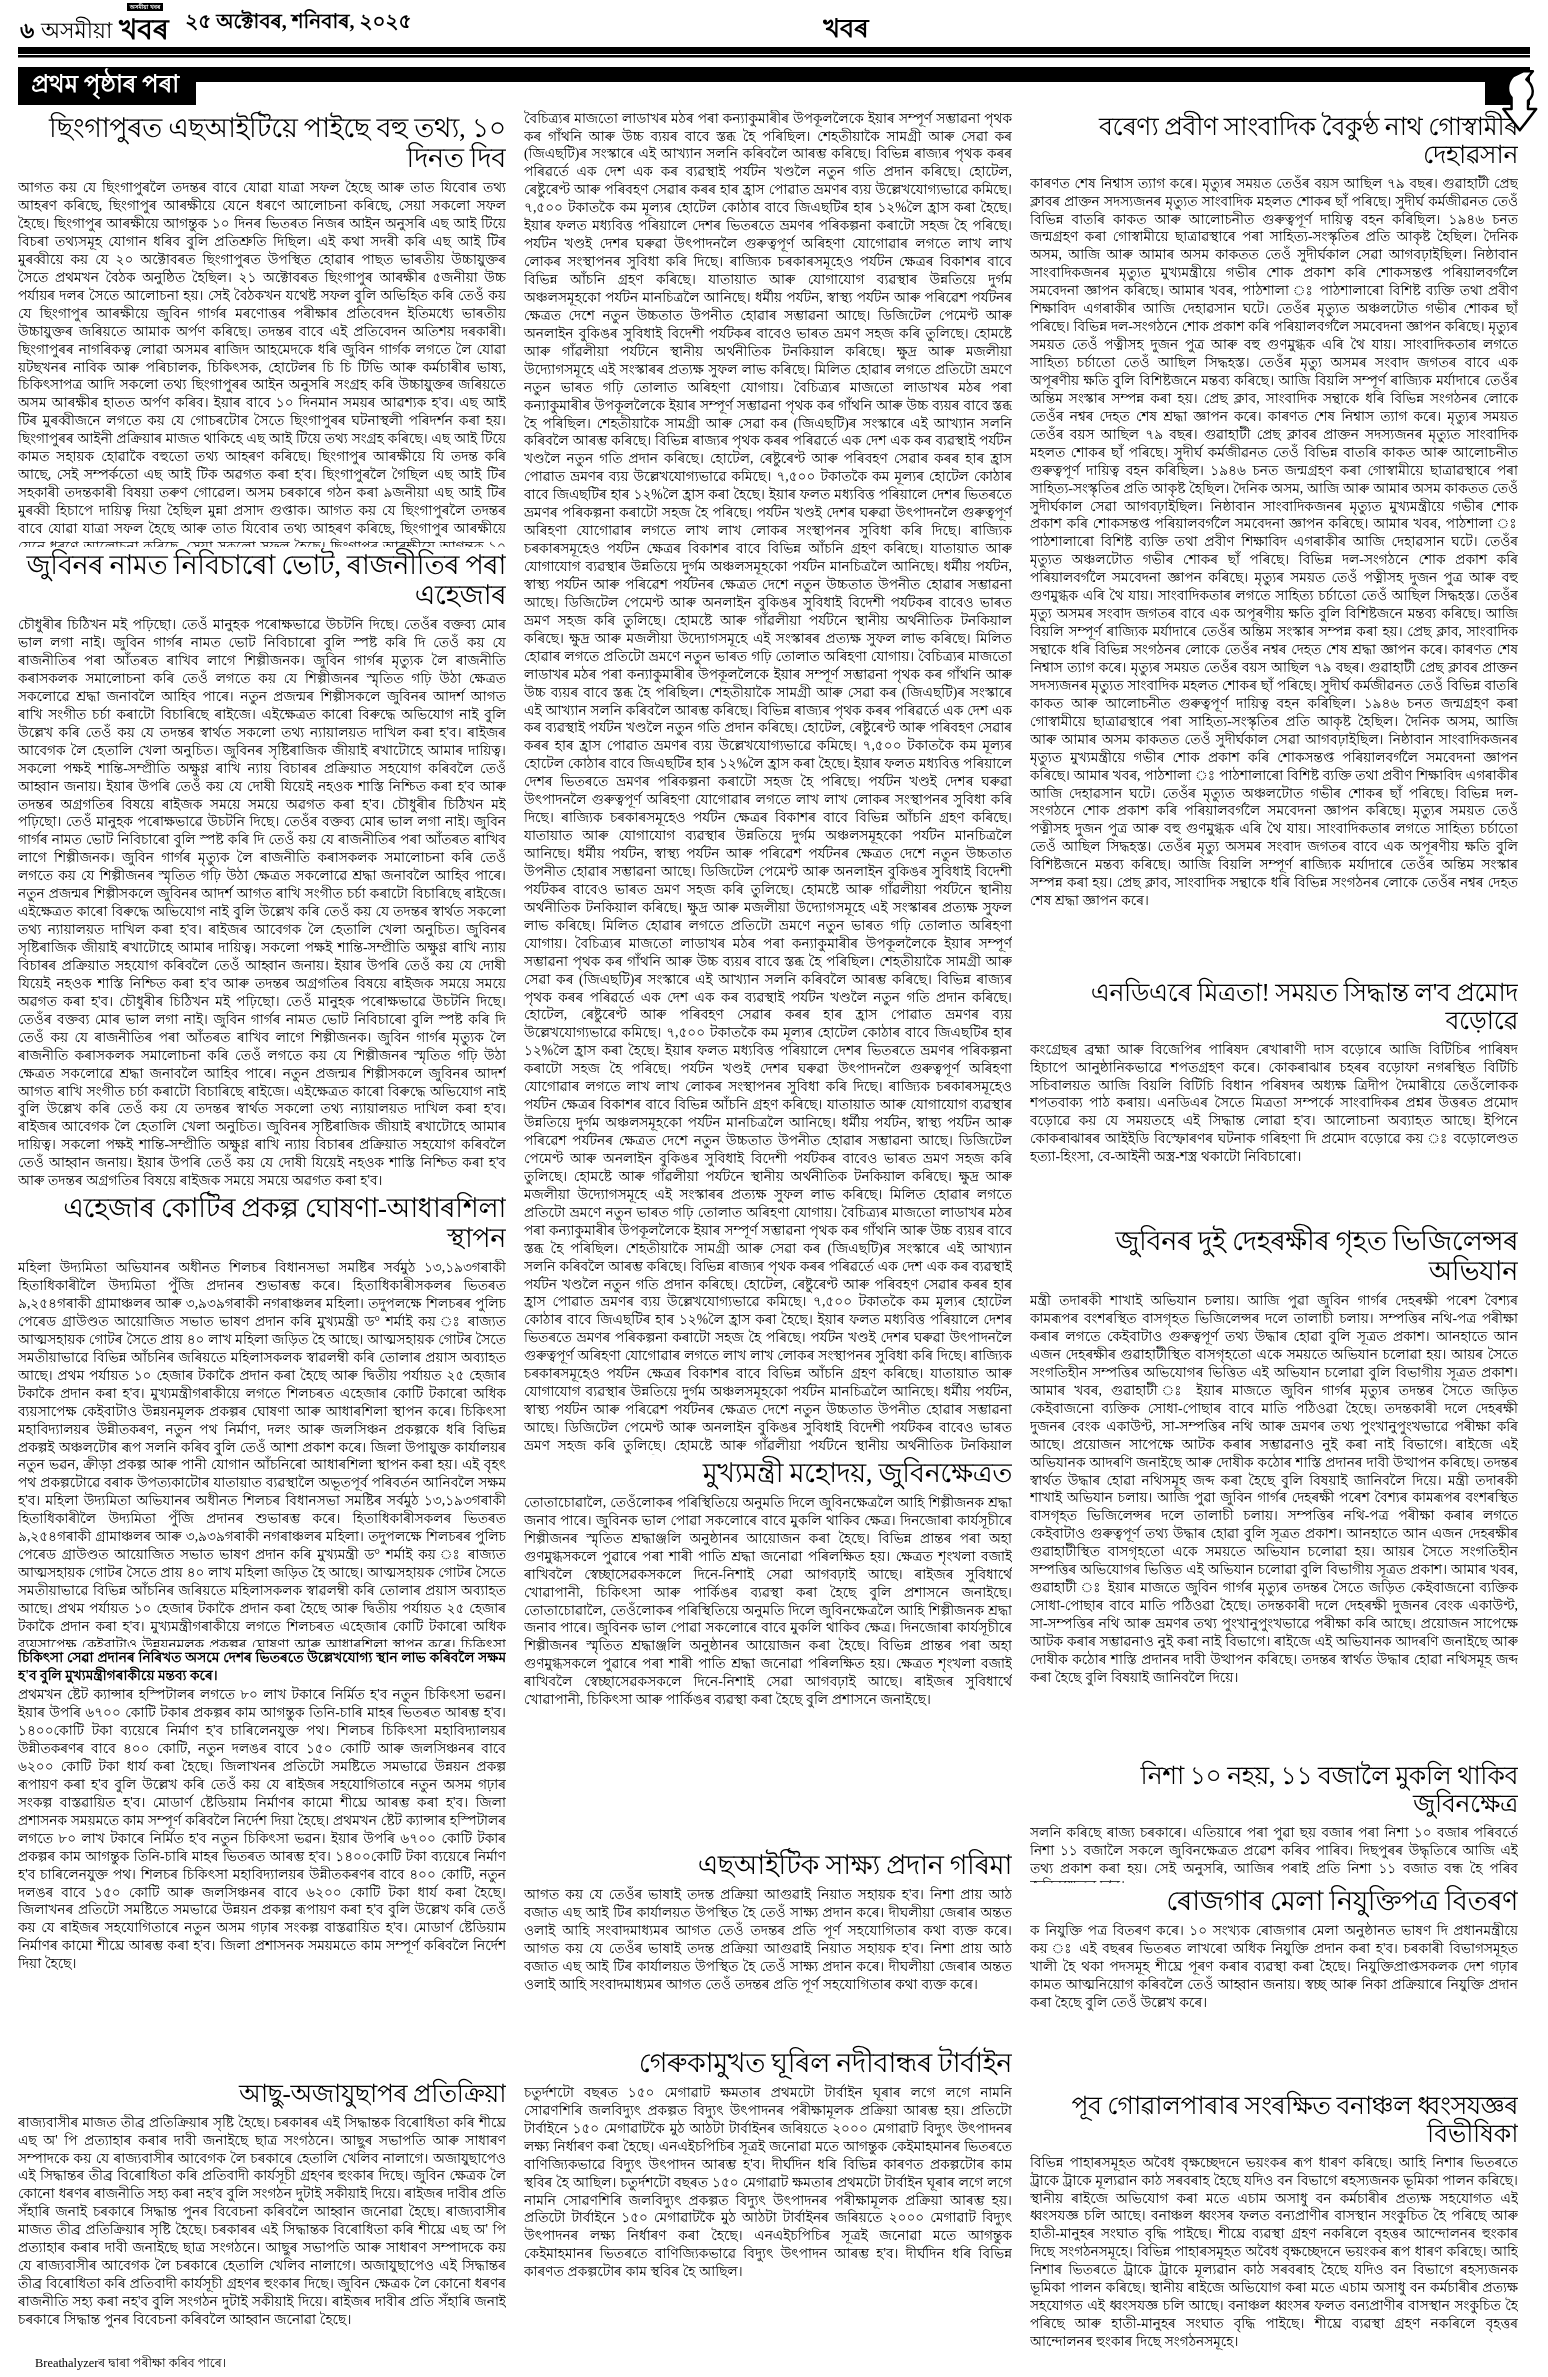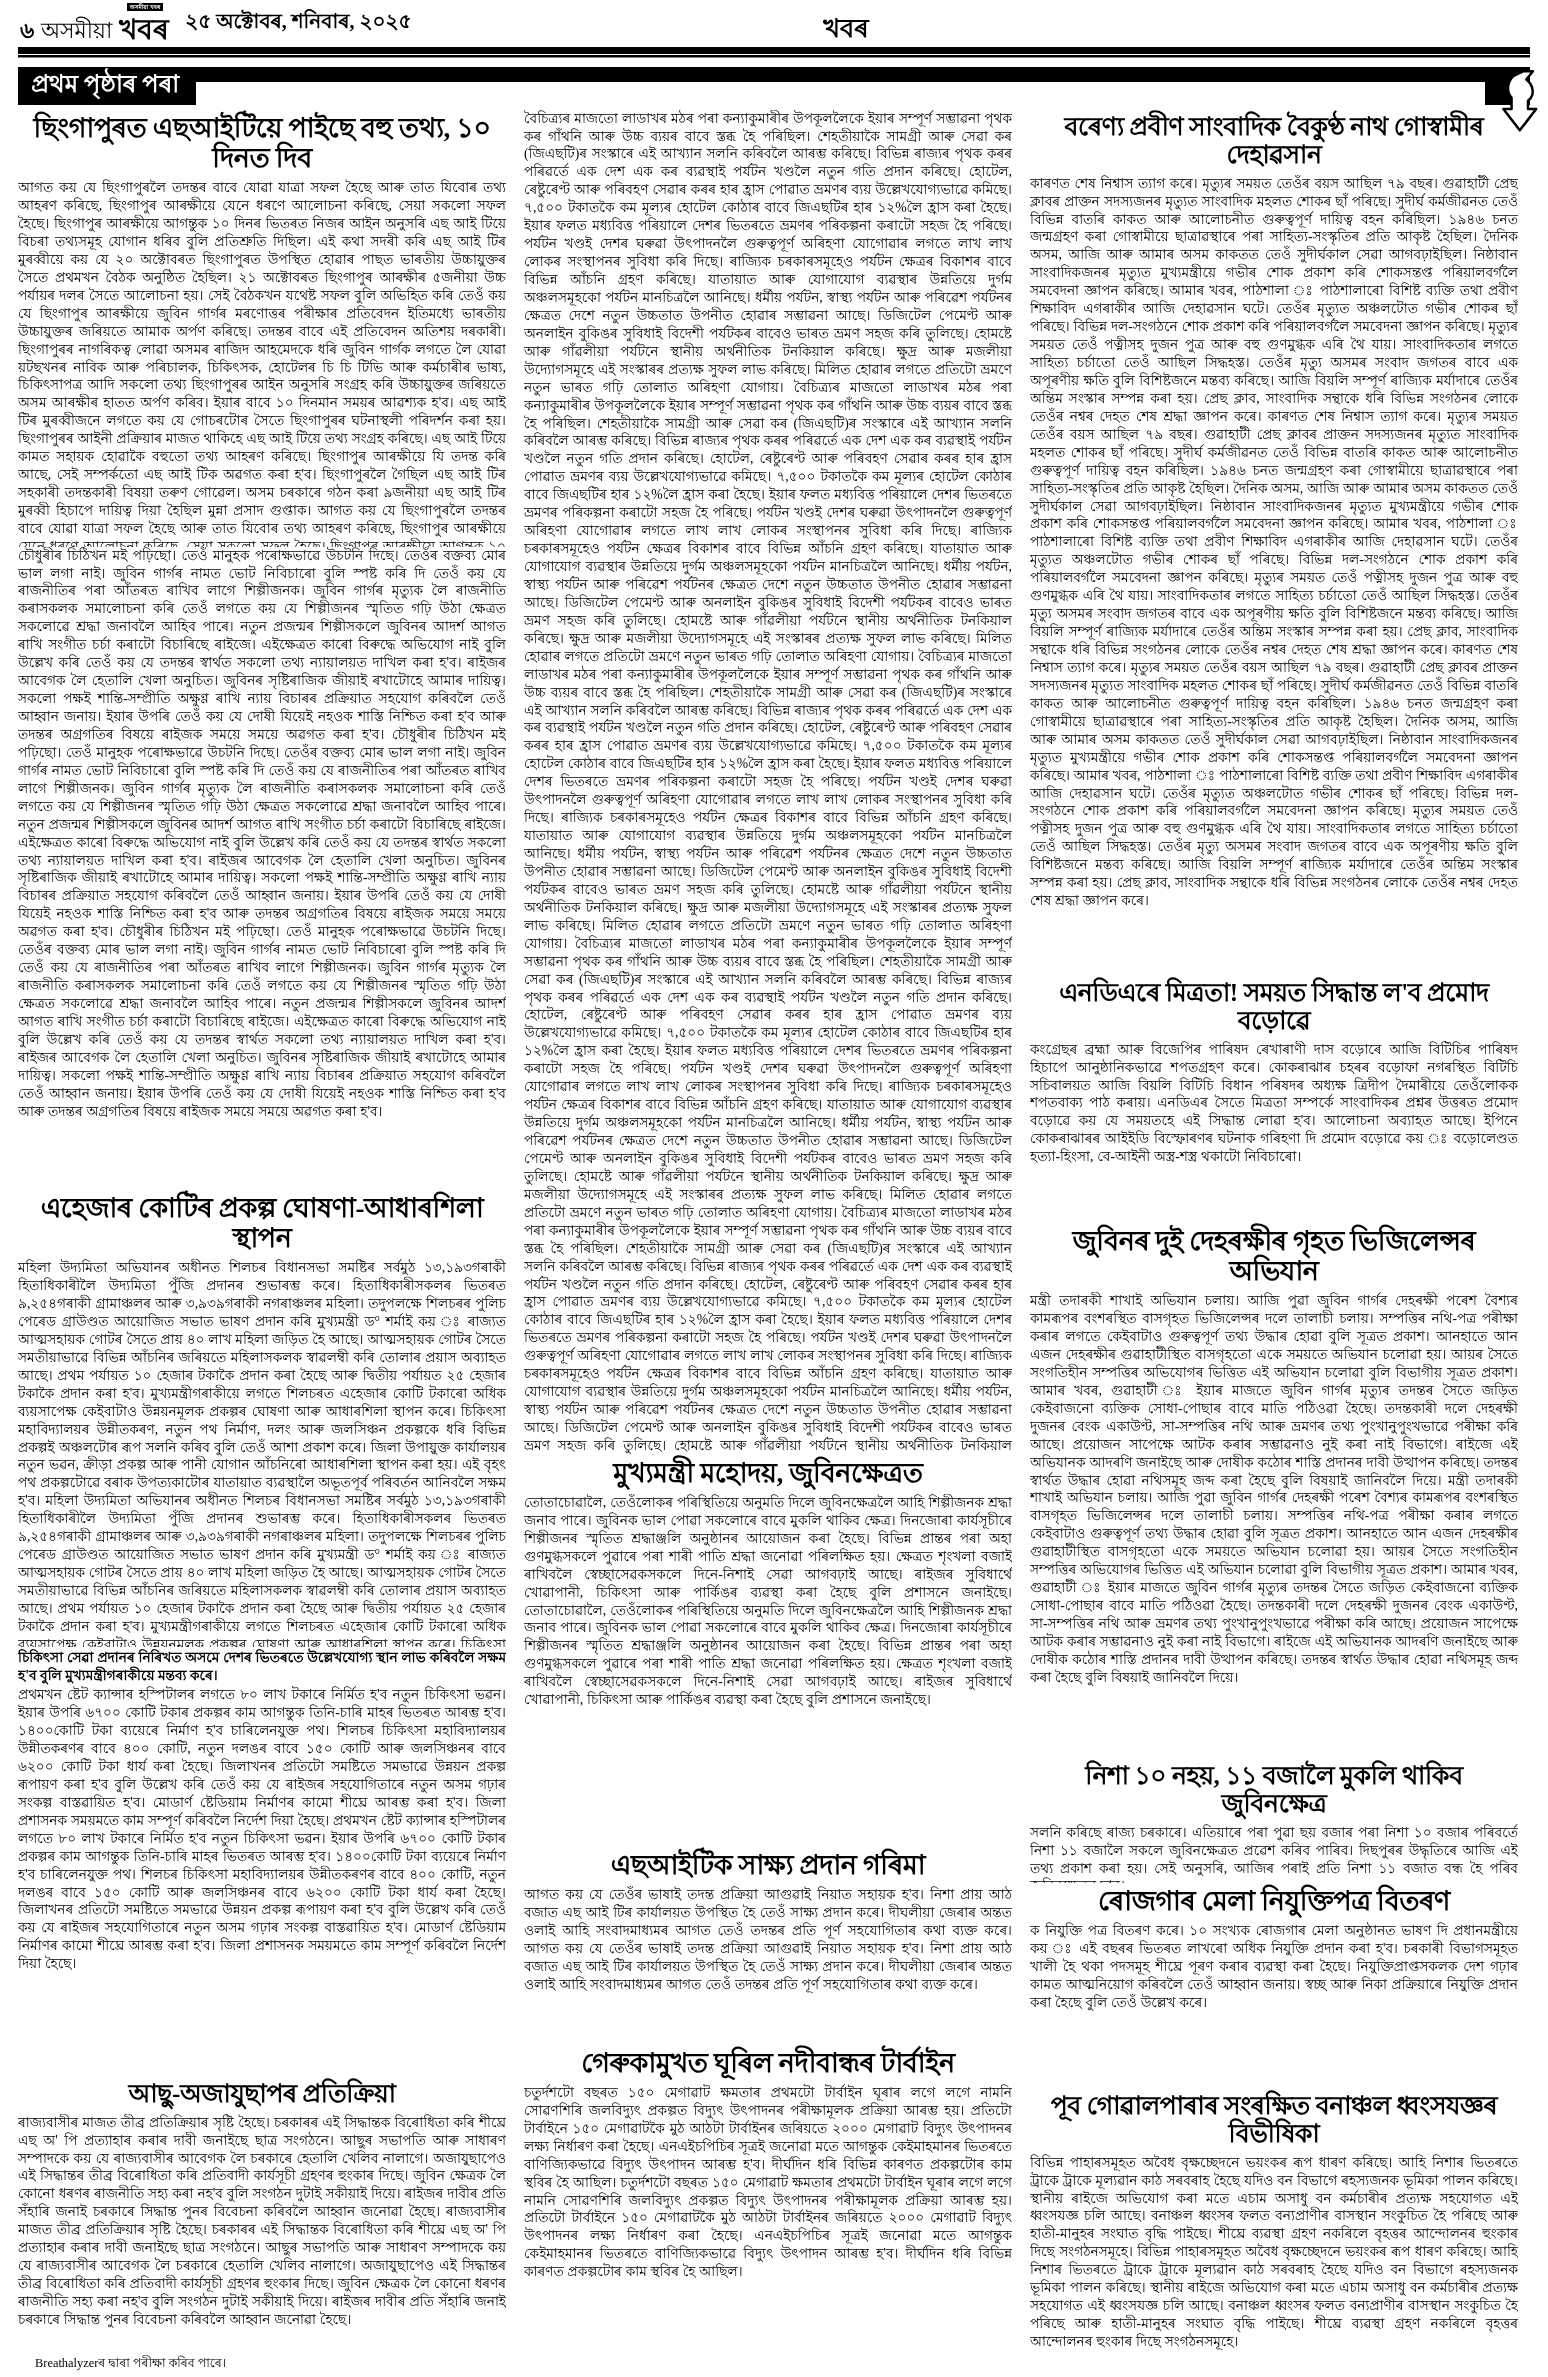--- a/index.html
+++ b/index.html
@@ -21,21 +21,21 @@
   
   .banner{position:relative;margin:11.5px 18px 0;background:#000;height:38px;
           display:flex;align-items:flex-end}
   .banner-label{color:#fff;font-weight:bold;font-size:24px;padding:0 13.2px;white-space:nowrap}
   .banner-inset{flex:1;height:23px;background:#fff;margin:0 45px 0 3.3px}
   .curl{position:absolute;right:-8.2px;top:1.6px}
   
   .cols{display:flex;gap:18px;padding:5px 18px 0;height:2274px;overflow:hidden}
   .col{width:488px;overflow:hidden}
   article{overflow:hidden}
-  .hl{font-size:27px;line-height:1.12;text-align:center;margin:3.3px 0 5.8px;font-weight:700;
+  .hl{font-size:27px;line-height:1.12;text-align:right;margin:3.3px 0 5.8px;font-weight:400;
       letter-spacing:-0.4px}
   .hl.small{font-size:25px}
   .body{font-size:13.7px;line-height:1.31;text-align:justify;word-spacing:0.4px;overflow:hidden}
   .subhead{font-weight:bold;font-size:13.7px;line-height:1.31;text-align:justify;margin:1.6px 0}
   .split{display:flex;flex-direction:column;height:100%}
   .split .grow{flex:1}
   
   .footnote{position:absolute;left:35px;bottom:3.3px;font-size:12.4px;background:#fff}
 </style>
 </head>
@@ -67,20 +67,21 @@
 </div>
 
 <div class="cols">
 
   <div class="col">
     <article style="height:437px">
       <h2 class="hl">ছিংগাপুৰত এছআইটিয়ে পাইছে বহু তথ্য, ১০ দিনত দিব</h2>
       <div class="body">আগত কয় যে ছিংগাপুৰলৈ তদন্তৰ বাবে যোৱা যাত্ৰা সফল হৈছে আৰু তাত যিবোৰ তথ্য আহৰণ কৰিছে, ছিংগাপুৰ আৰক্ষীয়ে যেনে ধৰণে আলোচনা কৰিছে, সেয়া সকলো সফল হৈছে। ছিংগাপুৰ আৰক্ষীয়ে আগন্তুক ১০ দিনৰ ভিতৰত নিজৰ আইন অনুসৰি এছ আই টিয়ে বিচৰা তথ্যসমূহ যোগান ধৰিব বুলি প্ৰতিশ্ৰুতি দিছিল। এই কথা সদৰী কৰি এছ আই টিৰ মুৰব্বীয়ে কয় যে ২০ অক্টোবৰত ছিংগাপুৰত উপস্থিত হোৱাৰ পাছত ভাৰতীয় উচ্চায়ুক্তৰ সৈতে প্ৰথমখন বৈঠক অনুষ্ঠিত হৈছিল। ২১ অক্টোবৰত ছিংগাপুৰ আৰক্ষীৰ ৫জনীয়া উচ্চ পৰ্যায়ৰ দলৰ সৈতে আলোচনা হয়। সেই বৈঠকখন যথেষ্ট সফল বুলি অভিহিত কৰি তেওঁ কয় যে ছিংগাপুৰ আৰক্ষীয়ে জুবিন গাৰ্গৰ মৰণোত্তৰ পৰীক্ষাৰ প্ৰতিবেদন ইতিমধ্যে ভাৰতীয় উচ্চায়ুক্তৰ জৰিয়তে আমাক অৰ্পণ কৰিছে। তদন্তৰ বাবে এই প্ৰতিবেদন অতিশয় দৰকাৰী। ছিংগাপুৰৰ নাগৰিকত্ব লোৱা অসমৰ ৰাজিদ আহমেদকে ধৰি জুবিন গাৰ্গক লগতে লৈ যোৱা য়টছখনৰ নাবিক আৰু পৰিচালক, চিকিৎসক, হোটেলৰ চি চি টিভি আৰু কৰ্মচাৰীৰ ভাষ্য, চিকিৎসাপত্ৰ আদি সকলো তথ্য ছিংগাপুৰৰ আইন অনুসৰি সংগ্ৰহ কৰি উচ্চায়ুক্তৰ জৰিয়তে অসম আৰক্ষীৰ হাতত অৰ্পণ কৰিব। ইয়াৰ বাবে ১০ দিনমান সময়ৰ আৱশ্যক হ'ব। এছ আই টিৰ মুৰব্বীজনে লগতে কয় যে গোচৰটোৰ সৈতে ছিংগাপুৰৰ ঘটনাস্থলী পৰিদৰ্শন কৰা হয়। ছিংগাপুৰৰ আইনী প্ৰক্ৰিয়াৰ মাজত থাকিহে এছ আই টিয়ে তথ্য সংগ্ৰহ কৰিছে। এছ আই টিয়ে কামত সহায়ক হোৱাকৈ বহুতো তথ্য আহৰণ কৰিছে। ছিংগাপুৰ আৰক্ষীয়ে যি তদন্ত কৰি আছে, সেই সম্পৰ্কতো এছ আই টিক অৱগত কৰা হ'ব। ছিংগাপুৰলৈ গৈছিল এছ আই টিৰ সহকাৰী তদন্তকাৰী বিষয়া তৰুণ গোৱেল। অসম চৰকাৰে গঠন কৰা ৯জনীয়া এছ আই টিৰ মুৰব্বী হিচাপে দায়িত্ব দিয়া হৈছিল মুন্না প্ৰসাদ গুপ্তাক। আগত কয় যে ছিংগাপুৰলৈ তদন্তৰ বাবে যোৱা যাত্ৰা সফল হৈছে আৰু তাত যিবোৰ তথ্য আহৰণ কৰিছে, ছিংগাপুৰ আৰক্ষীয়ে যেনে ধৰণে আলোচনা কৰিছে, সেয়া সকলো সফল হৈছে। ছিংগাপুৰ আৰক্ষীয়ে আগন্তুক ১০ দিনৰ ভিতৰত নিজৰ আইন অনুসৰি এছ আই টিয়ে বিচৰা তথ্যসমূহ যোগান ধৰিব বুলি প্ৰতিশ্ৰুতি দিছিল। এই কথা সদৰী কৰি এছ আই টিৰ মুৰব্বীয়ে কয় যে ২০ অক্টোবৰত ছিংগাপুৰত উপস্থিত হোৱাৰ পাছত ভাৰতীয় উচ্চায়ুক্তৰ সৈতে প্ৰথমখন বৈঠক অনুষ্ঠিত হৈছিল। ২১ অক্টোবৰত ছিংগাপুৰ আৰক্ষীৰ ৫জনীয়া উচ্চ পৰ্যায়ৰ দলৰ সৈতে আলোচনা হয়। সেই বৈঠকখন যথেষ্ট সফল বুলি অভিহিত কৰি তেওঁ কয় যে ছিংগাপুৰ আৰক্ষীয়ে জুবিন গাৰ্গৰ মৰণোত্তৰ পৰীক্ষাৰ প্ৰতিবেদন ইতিমধ্যে ভাৰতীয় উচ্চায়ুক্তৰ জৰিয়তে আমাক অৰ্পণ কৰিছে। তদন্তৰ বাবে এই প্ৰতিবেদন অতিশয় দৰকাৰী। ছিংগাপুৰৰ নাগৰিকত্ব লোৱা অসমৰ ৰাজিদ আহমেদকে ধৰি জুবিন গাৰ্গক লগতে লৈ যোৱা য়টছখনৰ নাবিক আৰু পৰিচালক, চিকিৎসক, হোটেলৰ চি চি টিভি আৰু কৰ্মচাৰীৰ ভাষ্য, চিকিৎসাপত্ৰ আদি সকলো তথ্য ছিংগাপুৰৰ আইন অনুসৰি সংগ্ৰহ কৰি উচ্চায়ুক্তৰ জৰিয়তে অসম আৰক্ষীৰ হাতত অৰ্পণ কৰিব। ইয়াৰ বাবে ১০ দিনমান সময়ৰ আৱশ্যক হ'ব। এছ আই টিৰ মুৰব্বীজনে লগতে কয় যে গোচৰটোৰ সৈতে ছিংগাপুৰৰ ঘটনাস্থলী পৰিদৰ্শন কৰা হয়। ছিংগাপুৰৰ আইনী প্ৰক্ৰিয়াৰ মাজত থাকিহে এছ আই টিয়ে তথ্য সংগ্ৰহ কৰিছে। এছ আই টিয়ে কামত সহায়ক হোৱাকৈ বহুতো তথ্য আহৰণ কৰিছে। ছিংগাপুৰ আৰক্ষীয়ে যি তদন্ত কৰি আছে, সেই সম্পৰ্কতো এছ আই টিক অৱগত কৰা হ'ব। ছিংগাপুৰলৈ গৈছিল এছ আই টিৰ সহকাৰী তদন্তকাৰী বিষয়া তৰুণ গোৱেল। অসম চৰকাৰে গঠন কৰা ৯জনীয়া এছ আই টিৰ মুৰব্বী হিচাপে দায়িত্ব দিয়া হৈছিল মুন্না প্ৰসাদ গুপ্তাক।</div>
     </article>
     <article style="height:643px">
+      <h2 class="hl">জুবিনৰ নামত নিবিচাৰো ভোট, ৰাজনীতিৰ পৰা এহেজাৰ</h2>
       <div class="body">চৌধুৰীৰ চিঠিখন মই পঢ়িছো। তেওঁ মানুহক পৰোক্ষভাৱে উচটনি দিছে। তেওঁৰ বক্তব্য মোৰ ভাল লগা নাই। জুবিন গাৰ্গৰ নামত ভোট নিবিচাৰো বুলি স্পষ্ট কৰি দি তেওঁ কয় যে ৰাজনীতিৰ পৰা আঁতৰত ৰাখিব লাগে শিল্পীজনক। জুবিন গাৰ্গৰ মৃত্যুক লৈ ৰাজনীতি কৰাসকলক সমালোচনা কৰি তেওঁ লগতে কয় যে শিল্পীজনৰ স্মৃতিত গঢ়ি উঠা ক্ষেত্ৰত সকলোৱে শ্ৰদ্ধা জনাবলৈ আহিব পাৰে। নতুন প্ৰজন্মৰ শিল্পীসকলে জুবিনৰ আদৰ্শ আগত ৰাখি সংগীত চৰ্চা কৰাটো বিচাৰিছে ৰাইজে। এইক্ষেত্ৰত কাৰো বিৰুদ্ধে অভিযোগ নাই বুলি উল্লেখ কৰি তেওঁ কয় যে তদন্তৰ স্বাৰ্থত সকলো তথ্য ন্যায়ালয়ত দাখিল কৰা হ'ব। ৰাইজৰ আবেগক লৈ হেতালি খেলা অনুচিত। জুবিনৰ সৃষ্টিৰাজিক জীয়াই ৰখাটোহে আমাৰ দায়িত্ব। সকলো পক্ষই শান্তি-সম্প্ৰীতি অক্ষুণ্ণ ৰাখি ন্যায় বিচাৰৰ প্ৰক্ৰিয়াত সহযোগ কৰিবলৈ তেওঁ আহ্বান জনায়। ইয়াৰ উপৰি তেওঁ কয় যে দোষী যিয়েই নহওক শাস্তি নিশ্চিত কৰা হ'ব আৰু তদন্তৰ অগ্ৰগতিৰ বিষয়ে ৰাইজক সময়ে সময়ে অৱগত কৰা হ'ব। চৌধুৰীৰ চিঠিখন মই পঢ়িছো। তেওঁ মানুহক পৰোক্ষভাৱে উচটনি দিছে। তেওঁৰ বক্তব্য মোৰ ভাল লগা নাই। জুবিন গাৰ্গৰ নামত ভোট নিবিচাৰো বুলি স্পষ্ট কৰি দি তেওঁ কয় যে ৰাজনীতিৰ পৰা আঁতৰত ৰাখিব লাগে শিল্পীজনক। জুবিন গাৰ্গৰ মৃত্যুক লৈ ৰাজনীতি কৰাসকলক সমালোচনা কৰি তেওঁ লগতে কয় যে শিল্পীজনৰ স্মৃতিত গঢ়ি উঠা ক্ষেত্ৰত সকলোৱে শ্ৰদ্ধা জনাবলৈ আহিব পাৰে। নতুন প্ৰজন্মৰ শিল্পীসকলে জুবিনৰ আদৰ্শ আগত ৰাখি সংগীত চৰ্চা কৰাটো বিচাৰিছে ৰাইজে। এইক্ষেত্ৰত কাৰো বিৰুদ্ধে অভিযোগ নাই বুলি উল্লেখ কৰি তেওঁ কয় যে তদন্তৰ স্বাৰ্থত সকলো তথ্য ন্যায়ালয়ত দাখিল কৰা হ'ব। ৰাইজৰ আবেগক লৈ হেতালি খেলা অনুচিত। জুবিনৰ সৃষ্টিৰাজিক জীয়াই ৰখাটোহে আমাৰ দায়িত্ব। সকলো পক্ষই শান্তি-সম্প্ৰীতি অক্ষুণ্ণ ৰাখি ন্যায় বিচাৰৰ প্ৰক্ৰিয়াত সহযোগ কৰিবলৈ তেওঁ আহ্বান জনায়। ইয়াৰ উপৰি তেওঁ কয় যে দোষী যিয়েই নহওক শাস্তি নিশ্চিত কৰা হ'ব আৰু তদন্তৰ অগ্ৰগতিৰ বিষয়ে ৰাইজক সময়ে সময়ে অৱগত কৰা হ'ব। চৌধুৰীৰ চিঠিখন মই পঢ়িছো। তেওঁ মানুহক পৰোক্ষভাৱে উচটনি দিছে। তেওঁৰ বক্তব্য মোৰ ভাল লগা নাই। জুবিন গাৰ্গৰ নামত ভোট নিবিচাৰো বুলি স্পষ্ট কৰি দি তেওঁ কয় যে ৰাজনীতিৰ পৰা আঁতৰত ৰাখিব লাগে শিল্পীজনক। জুবিন গাৰ্গৰ মৃত্যুক লৈ ৰাজনীতি কৰাসকলক সমালোচনা কৰি তেওঁ লগতে কয় যে শিল্পীজনৰ স্মৃতিত গঢ়ি উঠা ক্ষেত্ৰত সকলোৱে শ্ৰদ্ধা জনাবলৈ আহিব পাৰে। নতুন প্ৰজন্মৰ শিল্পীসকলে জুবিনৰ আদৰ্শ আগত ৰাখি সংগীত চৰ্চা কৰাটো বিচাৰিছে ৰাইজে। এইক্ষেত্ৰত কাৰো বিৰুদ্ধে অভিযোগ নাই বুলি উল্লেখ কৰি তেওঁ কয় যে তদন্তৰ স্বাৰ্থত সকলো তথ্য ন্যায়ালয়ত দাখিল কৰা হ'ব। ৰাইজৰ আবেগক লৈ হেতালি খেলা অনুচিত। জুবিনৰ সৃষ্টিৰাজিক জীয়াই ৰখাটোহে আমাৰ দায়িত্ব। সকলো পক্ষই শান্তি-সম্প্ৰীতি অক্ষুণ্ণ ৰাখি ন্যায় বিচাৰৰ প্ৰক্ৰিয়াত সহযোগ কৰিবলৈ তেওঁ আহ্বান জনায়। ইয়াৰ উপৰি তেওঁ কয় যে দোষী যিয়েই নহওক শাস্তি নিশ্চিত কৰা হ'ব আৰু তদন্তৰ অগ্ৰগতিৰ বিষয়ে ৰাইজক সময়ে সময়ে অৱগত কৰা হ'ব।</div>
     </article>
     <article style="height:887px">
       <div class="split">
         <h2 class="hl">এহেজাৰ কোটিৰ প্ৰকল্প ঘোষণা-আধাৰশিলা স্থাপন</h2>
         <div class="body" style="height:388px">মহিলা উদ্যমিতা অভিযানৰ অধীনত শিলচৰ বিধানসভা সমষ্টিৰ সৰ্বমুঠ ১৩,১৯৩গৰাকী হিতাধিকাৰীলৈ উদ্যমিতা পুঁজি প্ৰদানৰ শুভাৰম্ভ কৰে। হিতাধিকাৰীসকলৰ ভিতৰত ৯,২৫৪গৰাকী গ্ৰামাঞ্চলৰ আৰু ৩,৯৩৯গৰাকী নগৰাঞ্চলৰ মহিলা। তদুপলক্ষে শিলচৰৰ পুলিচ পেৰেড গ্ৰাউণ্ডত আয়োজিত সভাত ভাষণ প্ৰদান কৰি মুখ্যমন্ত্ৰী ড° শৰ্মাই কয় ঃ ৰাজ্যত আত্মসহায়ক গোটৰ সৈতে প্ৰায় ৪০ লাখ মহিলা জড়িত হৈ আছে। আত্মসহায়ক গোটৰ সৈতে সমতীয়াভাৱে বিভিন্ন আঁচনিৰ জৰিয়তে মহিলাসকলক স্বাৱলম্বী কৰি তোলাৰ প্ৰয়াস অব্যাহত আছে। প্ৰথম পৰ্যায়ত ১০ হেজাৰ টকাকৈ প্ৰদান কৰা হৈছে আৰু দ্বিতীয় পৰ্যায়ত ২৫ হেজাৰ টকাকৈ প্ৰদান কৰা হ'ব। মুখ্যমন্ত্ৰীগৰাকীয়ে লগতে শিলচৰত এহেজাৰ কোটি টকাৰো অধিক ব্যয়সাপেক্ষ কেইবাটাও উন্নয়নমূলক প্ৰকল্পৰ ঘোষণা আৰু আধাৰশিলা স্থাপন কৰে। চিকিৎসা মহাবিদ্যালয়ৰ উন্নীতকৰণ, নতুন পথ নিৰ্মাণ, দলং আৰু জলসিঞ্চন প্ৰকল্পকে ধৰি বিভিন্ন প্ৰকল্পই অঞ্চলটোৰ ৰূপ সলনি কৰিব বুলি তেওঁ আশা প্ৰকাশ কৰে। জিলা উপায়ুক্ত কাৰ্যালয়ৰ নতুন ভৱন, ক্ৰীড়া প্ৰকল্প আৰু পানী যোগান আঁচনিৰো আধাৰশিলা স্থাপন কৰা হয়। এই বৃহৎ পথ প্ৰকল্পটোৱে বৰাক উপত্যকাটোৰ যাতায়াত ব্যৱস্থালৈ অভূতপূৰ্ব পৰিবৰ্তন আনিবলৈ সক্ষম হ'ব। মহিলা উদ্যমিতা অভিযানৰ অধীনত শিলচৰ বিধানসভা সমষ্টিৰ সৰ্বমুঠ ১৩,১৯৩গৰাকী হিতাধিকাৰীলৈ উদ্যমিতা পুঁজি প্ৰদানৰ শুভাৰম্ভ কৰে। হিতাধিকাৰীসকলৰ ভিতৰত ৯,২৫৪গৰাকী গ্ৰামাঞ্চলৰ আৰু ৩,৯৩৯গৰাকী নগৰাঞ্চলৰ মহিলা। তদুপলক্ষে শিলচৰৰ পুলিচ পেৰেড গ্ৰাউণ্ডত আয়োজিত সভাত ভাষণ প্ৰদান কৰি মুখ্যমন্ত্ৰী ড° শৰ্মাই কয় ঃ ৰাজ্যত আত্মসহায়ক গোটৰ সৈতে প্ৰায় ৪০ লাখ মহিলা জড়িত হৈ আছে। আত্মসহায়ক গোটৰ সৈতে সমতীয়াভাৱে বিভিন্ন আঁচনিৰ জৰিয়তে মহিলাসকলক স্বাৱলম্বী কৰি তোলাৰ প্ৰয়াস অব্যাহত আছে। প্ৰথম পৰ্যায়ত ১০ হেজাৰ টকাকৈ প্ৰদান কৰা হৈছে আৰু দ্বিতীয় পৰ্যায়ত ২৫ হেজাৰ টকাকৈ প্ৰদান কৰা হ'ব। মুখ্যমন্ত্ৰীগৰাকীয়ে লগতে শিলচৰত এহেজাৰ কোটি টকাৰো অধিক ব্যয়সাপেক্ষ কেইবাটাও উন্নয়নমূলক প্ৰকল্পৰ ঘোষণা আৰু আধাৰশিলা স্থাপন কৰে। চিকিৎসা মহাবিদ্যালয়ৰ উন্নীতকৰণ, নতুন পথ নিৰ্মাণ, দলং আৰু জলসিঞ্চন প্ৰকল্পকে ধৰি বিভিন্ন প্ৰকল্পই অঞ্চলটোৰ ৰূপ সলনি কৰিব বুলি তেওঁ আশা প্ৰকাশ কৰে। জিলা উপায়ুক্ত কাৰ্যালয়ৰ নতুন ভৱন, ক্ৰীড়া প্ৰকল্প আৰু পানী যোগান আঁচনিৰো আধাৰশিলা স্থাপন কৰা হয়। এই বৃহৎ পথ প্ৰকল্পটোৱে বৰাক উপত্যকাটোৰ যাতায়াত ব্যৱস্থালৈ অভূতপূৰ্ব পৰিবৰ্তন আনিবলৈ সক্ষম হ'ব।</div>
         <div class="subhead">চিকিৎসা সেৱা প্ৰদানৰ নিৰিখত অসমে দেশৰ ভিতৰতে উল্লেখযোগ্য স্থান লাভ কৰিবলৈ সক্ষম হ'ব বুলি মুখ্যমন্ত্ৰীগৰাকীয়ে মন্তব্য কৰে।</div>
         <div class="body grow">প্ৰথমখন ষ্টেট ক্যান্সাৰ হস্পিটালৰ লগতে ৮০ লাখ টকাৰে নিৰ্মিত হ'ব নতুন চিকিৎসা ভৱন। ইয়াৰ উপৰি ৬৭০০ কোটি টকাৰ প্ৰকল্পৰ কাম আগন্তুক তিনি-চাৰি মাহৰ ভিতৰত আৰম্ভ হ'ব। ১৪০০কোটি টকা ব্যয়েৰে নিৰ্মাণ হ'ব চাৰিলেনযুক্ত পথ। শিলচৰ চিকিৎসা মহাবিদ্যালয়ৰ উন্নীতকৰণৰ বাবে ৪০০ কোটি, নতুন দলঙৰ বাবে ১৫০ কোটি আৰু জলসিঞ্চনৰ বাবে ৬২০০ কোটি টকা ধাৰ্য কৰা হৈছে। জিলাখনৰ প্ৰতিটো সমষ্টিতে সমভাৱে উন্নয়ন প্ৰকল্প ৰূপায়ণ কৰা হ'ব বুলি উল্লেখ কৰি তেওঁ কয় যে ৰাইজৰ সহযোগিতাৰে নতুন অসম গঢ়াৰ সংকল্প বাস্তৱায়িত হ'ব। মোডাৰ্ণ ষ্টেডিয়াম নিৰ্মাণৰ কামো শীঘ্ৰে আৰম্ভ কৰা হ'ব। জিলা প্ৰশাসনক সময়মতে কাম সম্পূৰ্ণ কৰিবলৈ নিৰ্দেশ দিয়া হৈছে। প্ৰথমখন ষ্টেট ক্যান্সাৰ হস্পিটালৰ লগতে ৮০ লাখ টকাৰে নিৰ্মিত হ'ব নতুন চিকিৎসা ভৱন। ইয়াৰ উপৰি ৬৭০০ কোটি টকাৰ প্ৰকল্পৰ কাম আগন্তুক তিনি-চাৰি মাহৰ ভিতৰত আৰম্ভ হ'ব। ১৪০০কোটি টকা ব্যয়েৰে নিৰ্মাণ হ'ব চাৰিলেনযুক্ত পথ। শিলচৰ চিকিৎসা মহাবিদ্যালয়ৰ উন্নীতকৰণৰ বাবে ৪০০ কোটি, নতুন দলঙৰ বাবে ১৫০ কোটি আৰু জলসিঞ্চনৰ বাবে ৬২০০ কোটি টকা ধাৰ্য কৰা হৈছে। জিলাখনৰ প্ৰতিটো সমষ্টিতে সমভাৱে উন্নয়ন প্ৰকল্প ৰূপায়ণ কৰা হ'ব বুলি উল্লেখ কৰি তেওঁ কয় যে ৰাইজৰ সহযোগিতাৰে নতুন অসম গঢ়াৰ সংকল্প বাস্তৱায়িত হ'ব। মোডাৰ্ণ ষ্টেডিয়াম নিৰ্মাণৰ কামো শীঘ্ৰে আৰম্ভ কৰা হ'ব। জিলা প্ৰশাসনক সময়মতে কাম সম্পূৰ্ণ কৰিবলৈ নিৰ্দেশ দিয়া হৈছে।</div>
       </div>
     </article>

